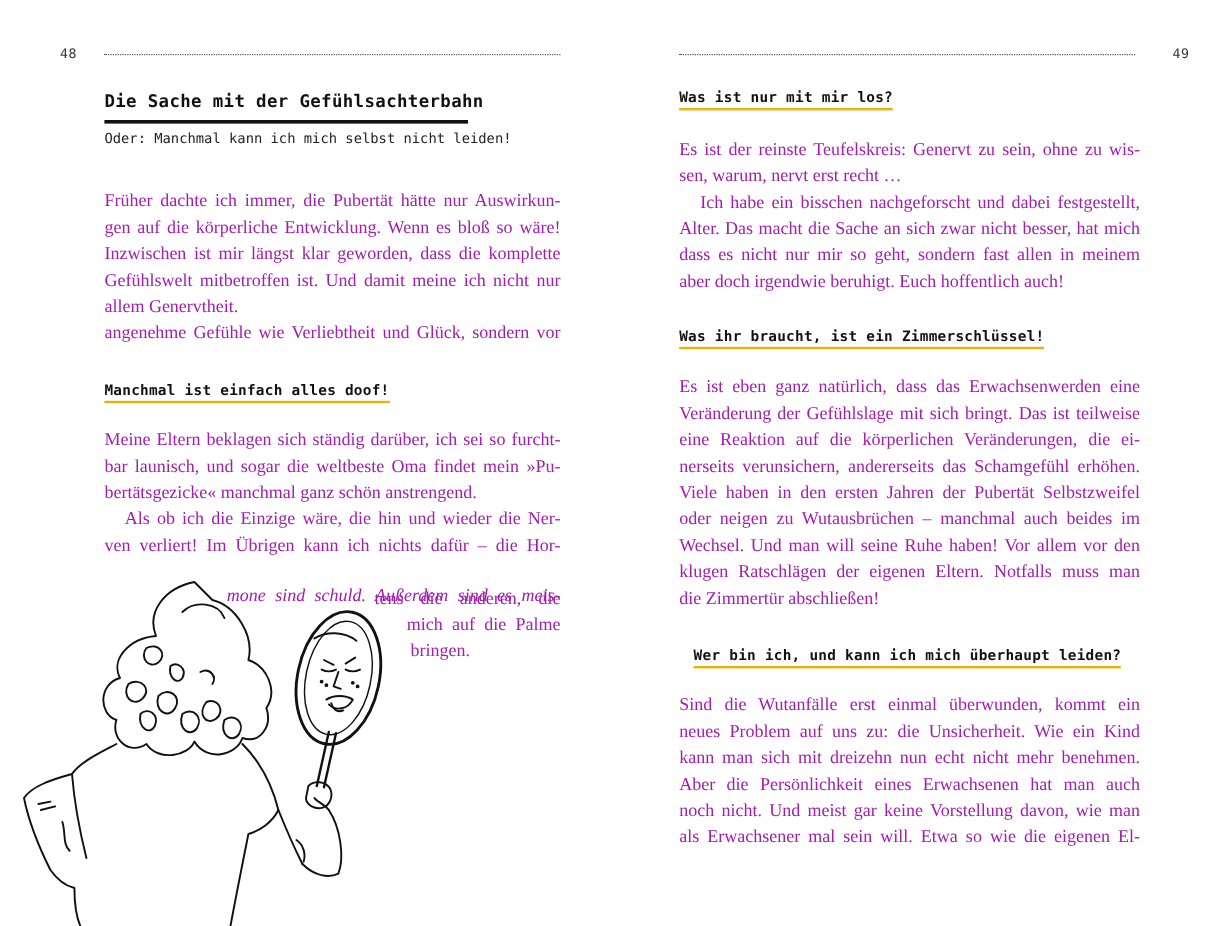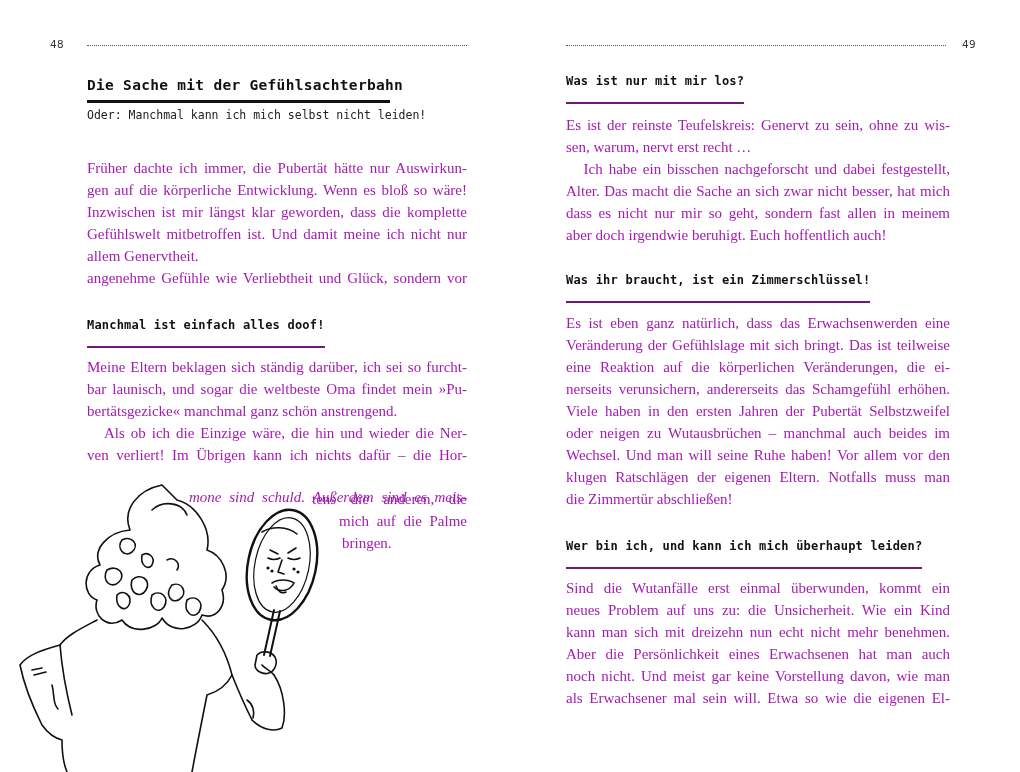--- a/index.html
+++ b/index.html
@@ -2,28 +2,28 @@
 <html><head>
 <meta charset="utf-8">
 <style>
   html, body { margin:0; padding:0; background:#ffffff; }
   body { width:1020px; height:772px; position:relative; overflow:hidden; color:#1a1a1a; }
   .page { position:absolute; top:0; height:772px; }
   .page-left { left:0; width:510px;margin-left:12px; }
   .page-right { left:510px; width:510px; }
   .folio { position:absolute; top:38px; font-family:"DejaVu Sans Mono", monospace; font-size:11px; color:#333; letter-spacing:0.5px; }
   .folio-left { left:38px; }
-  .folio-right { left:452px; }
+  .folio-right { left:467px; }
   .dots { position:absolute; top:45px; height:0; border-top:1px dotted #555; }
   .dots-left { left:75px; width:380px; }
   .dots-right { left:56px; width:380px; }
   .h1 { position:absolute; font-family:"DejaVu Sans Mono", monospace; font-weight:bold; font-size:14.5px; letter-spacing:0.3px; color:#111; white-space:nowrap; }
   .h1-rule { position:absolute; height:3px; background:#111; }
   .subtitle { position:absolute; font-family:"DejaVu Sans Mono", monospace; font-size:11.5px; color:#222; white-space:nowrap; }
-  .h2 { position:absolute; font-family:"DejaVu Sans Mono", monospace; font-weight:bold; font-size:12px; color:#111; white-space:nowrap; padding-bottom:14px; border-bottom:2px solid #701a75; letter-spacing:0.2px; }
+  .h2 { position:absolute; font-family:"DejaVu Sans Mono", monospace; font-weight:bold; font-size:12px; color:#111; white-space:nowrap; padding-bottom:2px; border-bottom:2px solid #eab308; letter-spacing:0.2px; }
   .para { position:absolute; font-family:"Liberation Serif", "DejaVu Serif", serif; font-size:15px; line-height:22px; color:#a21caf; }
   .line { display:block; white-space:nowrap; text-align:justify; text-align-last:justify; height:22px; }
   .line.last { text-align-last:left; }
   .illustration { position:absolute; left:0; top:470px; width:320px; height:302px; }
 </style>
 </head>
 <body>
 
 <div class="page page-left">
   <span class="folio folio-left">48</span>
@@ -133,21 +133,21 @@
     <span class="line">Veränderung der Gefühlslage mit sich bringt. Das ist teilweise</span>
     <span class="line">eine Reaktion auf die körperlichen Veränderungen, die ei-</span>
     <span class="line">nerseits verunsichern, andererseits das Schamgefühl erhöhen.</span>
     <span class="line">Viele haben in den ersten Jahren der Pubertät Selbstzweifel</span>
     <span class="line">oder neigen zu Wutausbrüchen – manchmal auch beides im</span>
     <span class="line">Wechsel. Und man will seine Ruhe haben! Vor allem vor den</span>
     <span class="line">klugen Ratschlägen der eigenen Eltern. Notfalls muss man</span>
     <span class="line last">die Zimmertür abschließen!</span>
   </div>
 
-  <div class="h2" style="left:56px; top:539px;text-align:center;">Wer bin ich, und kann ich mich überhaupt leiden?</div>
+  <div class="h2" style="left:68px; top:539px;text-align:center;">Wer bin ich, und kann ich mich überhaupt leiden?</div>
 
   <div class="para" style="left:56px; top:577px; width:384px;">
     <span class="line">Sind die Wutanfälle erst einmal überwunden, kommt ein</span>
     <span class="line">neues Problem auf uns zu: die Unsicherheit. Wie ein Kind</span>
     <span class="line">kann man sich mit dreizehn nun echt nicht mehr benehmen.</span>
     <span class="line">Aber die Persönlichkeit eines Erwachsenen hat man auch</span>
     <span class="line">noch nicht. Und meist gar keine Vorstellung davon, wie man</span>
     <span class="line">als Erwachsener mal sein will. Etwa so wie die eigenen El-</span>
   </div>
 </div>

